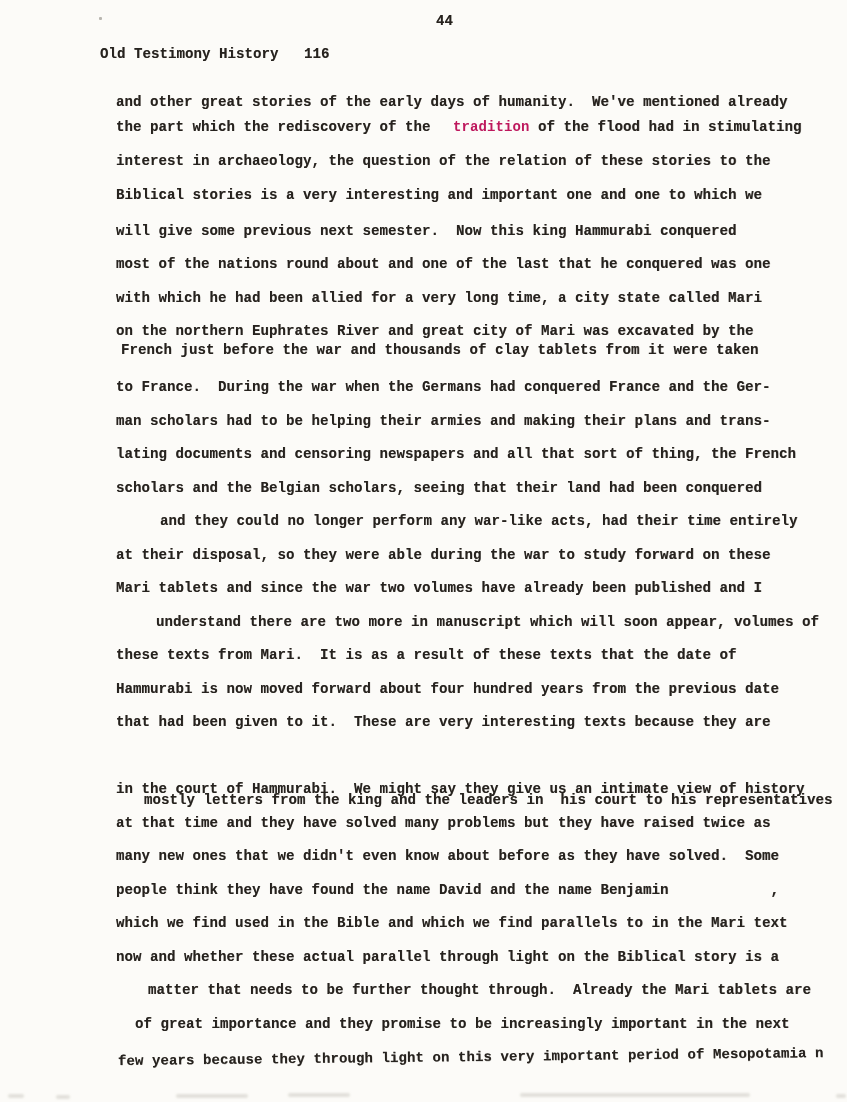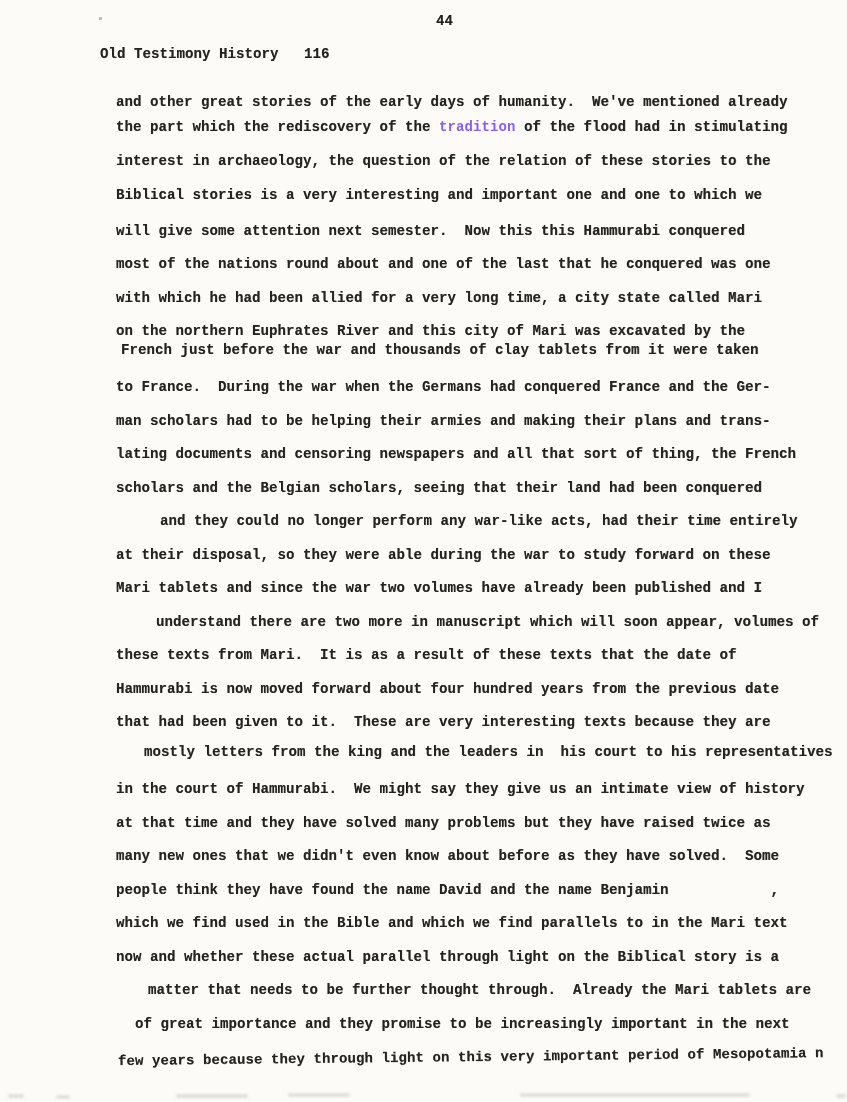--- a/index.html
+++ b/index.html
@@ -14,21 +14,21 @@
     position:absolute;
     font-size:14px;
     font-weight:700;
     letter-spacing:0.1px;
     color:#26221e;
     white-space:pre;
     text-shadow:0.3px 0.3px 0 rgba(45,40,34,0.5);
   }
   .page-number{top:13px;left:436px;}
   .header-line{top:46px;left:100px;}
-  .faint{color:#8b5cf6;text-shadow:none;}
+  .faint{color:#be185d;text-shadow:none;margin-left:14px;}
   .slant{transform:rotate(-0.65deg);transform-origin:0 100%;}
   .speck{
     position:absolute;width:3px;height:3px;background:#b9b6b0;border-radius:1px;
   }
   .smudge{
     position:absolute;height:4px;background:rgba(125,118,104,0.20);
     filter:blur(1.2px);border-radius:2px;
   }
 </style>
 </head>
@@ -38,37 +38,37 @@
 
   <div class="tline page-number">44</div>
 
   <div class="tline header-line">Old Testimony History   116</div>
 
   <div>
       <div class="tline" style="top: 86px; left: 116px; margin-top: 8px;">and other great stories of the early days of humanity.  We've mentioned already</div>
       <div class="tline" style="top: 119px; left: 116px;"><span>the part which the rediscovery of the </span><span class="faint">tradition</span><span> of the flood had in stimulating</span></div>
       <div class="tline" style="top: 153px; left: 116px;">interest in archaeology, the question of the relation of these stories to the</div>
       <div class="tline" style="top: 187px; left: 116px; text-align: center;">Biblical stories is a very interesting and important one and one to which we</div>
-      <div class="tline" style="top: 223px; left: 116px;">will give some attention next semester.  Now this this Hammurabi conquered</div>
+      <div class="tline" style="top: 223px; left: 116px;">will give some previous next semester.  Now this king Hammurabi conquered</div>
       <div class="tline" style="top: 256px; left: 116px; text-align: right;">most of the nations round about and one of the last that he conquered was one</div>
       <div class="tline" style="top: 290px; left: 116px;">with which he had been allied for a very long time, a city state called Mari</div>
-      <div class="tline" style="top: 323px; left: 116px;">on the northern Euphrates River and this city of Mari was excavated by the</div>
+      <div class="tline" style="top: 323px; left: 116px;">on the northern Euphrates River and great city of Mari was excavated by the</div>
       <div class="tline" style="top: 342px; left: 121px;">French just before the war and thousands of clay tablets from it were taken</div>
       <div class="tline" style="top: 379px; left: 116px;">to France.  During the war when the Germans had conquered France and the Ger-</div>
       <div class="tline" style="top: 413px; left: 116px;">man scholars had to be helping their armies and making their plans and trans-</div>
       <div class="tline" style="top: 446px; left: 116px;">lating documents and censoring newspapers and all that sort of thing, the French</div>
       <div class="tline" style="top: 480px; left: 116px;">scholars and the Belgian scholars, seeing that their land had been conquered</div>
       <div class="tline" style="top: 513px; left: 116px; margin-left: 44px;">and they could no longer perform any war-like acts, had their time entirely</div>
       <div class="tline" style="top: 547px; left: 116px;">at their disposal, so they were able during the war to study forward on these</div>
       <div class="tline" style="top: 580px; left: 116px;">Mari tablets and since the war two volumes have already been published and I</div>
       <div class="tline" style="top: 614px; left: 116px; margin-left: 40px;">understand there are two more in manuscript which will soon appear, volumes of</div>
       <div class="tline" style="top: 647px; left: 116px;">these texts from Mari.  It is as a result of these texts that the date of</div>
       <div class="tline" style="top: 681px; left: 116px;">Hammurabi is now moved forward about four hundred years from the previous date</div>
       <div class="tline" style="top: 714px; left: 116px;">that had been given to it.  These are very interesting texts because they are</div>
-      <div class="tline" style="top: 744px; left: 116px; padding-left: 28px;">mostly letters from the king and the leaders in  his court to his representatives</div>
+      <div class="tline" style="top: 792px; left: 116px; padding-left: 28px;">mostly letters from the king and the leaders in  his court to his representatives</div>
       <div class="tline" style="top: 781px; left: 116px;">in the court of Hammurabi.  We might say they give us an intimate view of history</div>
       <div class="tline" style="top: 815px; left: 116px;">at that time and they have solved many problems but they have raised twice as</div>
       <div class="tline" style="top: 848px; left: 116px;">many new ones that we didn't even know about before as they have solved.  Some</div>
       <div class="tline" style="top: 882px; left: 116px;">people think they have found the name David and the name Benjamin            ,</div>
       <div class="tline" style="top: 915px; left: 116px;">which we find used in the Bible and which we find parallels to in the Mari text</div>
       <div class="tline" style="top: 949px; left: 116px;">now and whether these actual parallel through light on the Biblical story is a</div>
       <div class="tline" style="top: 982px; left: 116px; margin-left: 32px;">matter that needs to be further thought through.  Already the Mari tablets are</div>
       <div class="tline" style="top: 1016px; left: 116px; margin-left: 19px;">of great importance and they promise to be increasingly important in the next</div>
       <div class="tline slant" style="top: 1053px; left: 118px;">few years because they through light on this very important period of Mesopotamia n</div>
     </div>

